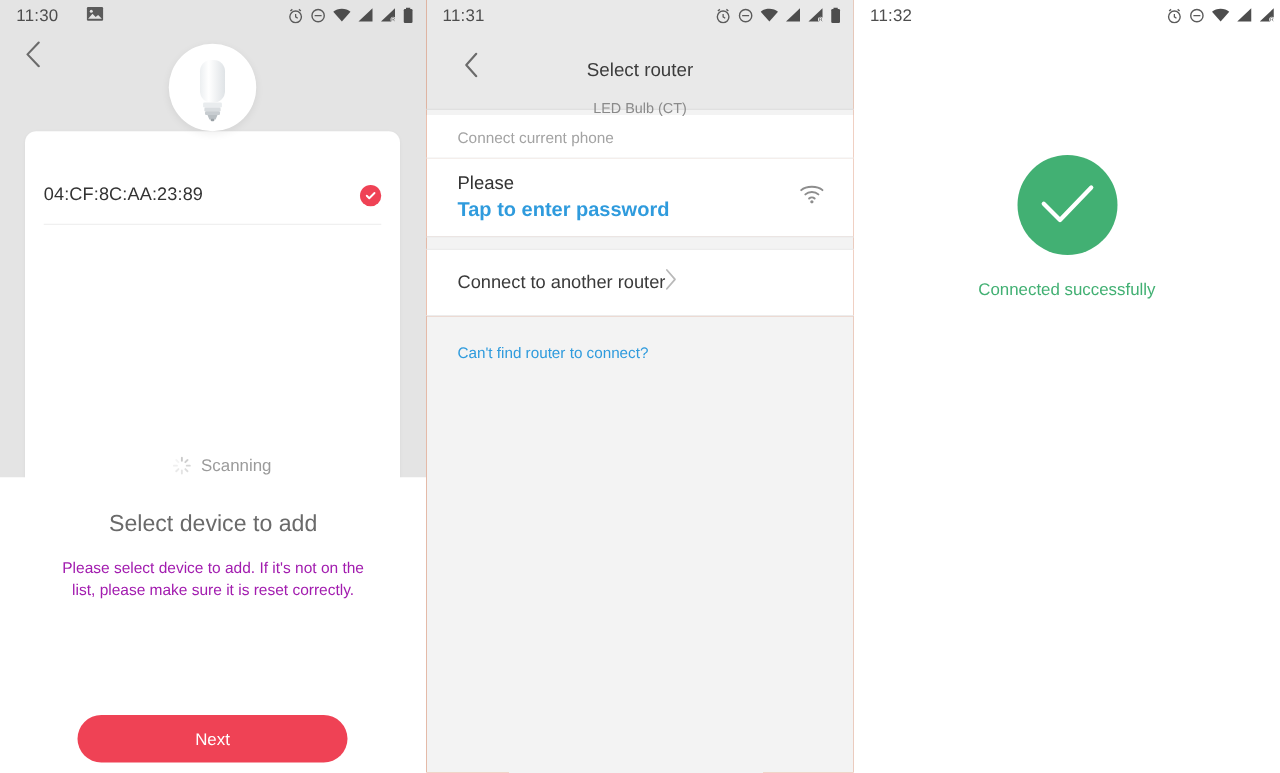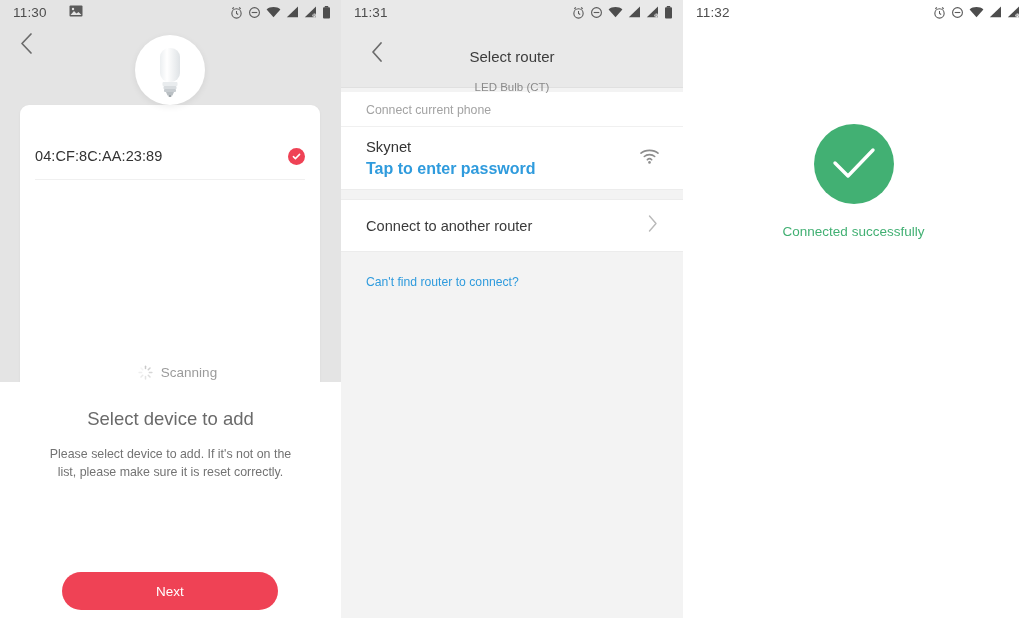--- a/index.html
+++ b/index.html
@@ -136,21 +136,21 @@
     font-size: 18.5px;
     color: #6a6a6a;
     font-weight: normal;
   }
   .p1-sub {
     margin: 13px auto 0;
     width: 258px;
     text-align: center;
     font-size: 12.4px;
     line-height: 18px;
-    color: #737373;
+    color: #a21caf;
   }
   .p1-next {
     position: absolute;
     left: 62px;
     top: 190px;
     width: 216px;
     height: 38px;
     border: none;
     border-radius: 19px;
     background: #ef4255;
@@ -212,21 +212,20 @@
   .router-hint {
     font-size: 16px;
     color: #2f9bdd;
     margin-top: 3px;
     font-weight: bold;
   }
   .p2-divider-band { height: 9px; background: #f3f3f3; border-top:1px solid #ececec; border-bottom:1px solid #ececec; }
   .p2-another-row {
     display: flex;
     align-items: center;
-    justify-content: space-between;
     padding: 15px 25px 15px 25px;
     background: #ffffff;
     cursor: pointer;
     border-bottom: 1px solid #ececec;
   }
   .another-label { font-size: 14.6px; color: #3a3a3a; }
   .p2-footer {
     background: #f3f3f3;
     flex: 1;
     padding: 20px 25px 0;
@@ -435,21 +434,21 @@
         <h1 class="p2-title">Select router</h1>
         <div class="p2-subtitle">LED Bulb (CT)</div>
       </div>
 
       <div class="p2-gap"></div>
 
       <div class="p2-section-label">Connect current phone</div>
 
       <div class="p2-router-row">
         <div>
-          <div class="router-name">Skynet</div>
+          <div class="router-name">Please</div>
           <div class="router-hint">Tap to enter password</div>
         </div>
         <span>
           <svg width="19" height="15" viewBox="0 0 19 15">
             <path d="M1 4.1 C5 0.4 14 0.4 18 4.1" stroke="#8d8d8d" stroke-width="1.6" fill="none" stroke-linecap="round"></path>
             <path d="M4.3 7.5 C7 5 12 5 14.7 7.5" stroke="#8d8d8d" stroke-width="1.6" fill="none" stroke-linecap="round"></path>
             <path d="M7.3 10.8 C8.5 9.6 10.5 9.6 11.7 10.8" stroke="#8d8d8d" stroke-width="1.6" fill="none" stroke-linecap="round"></path>
             <circle cx="9.5" cy="13.4" r="1.3" fill="#8d8d8d"></circle>
           </svg>
         </span>

